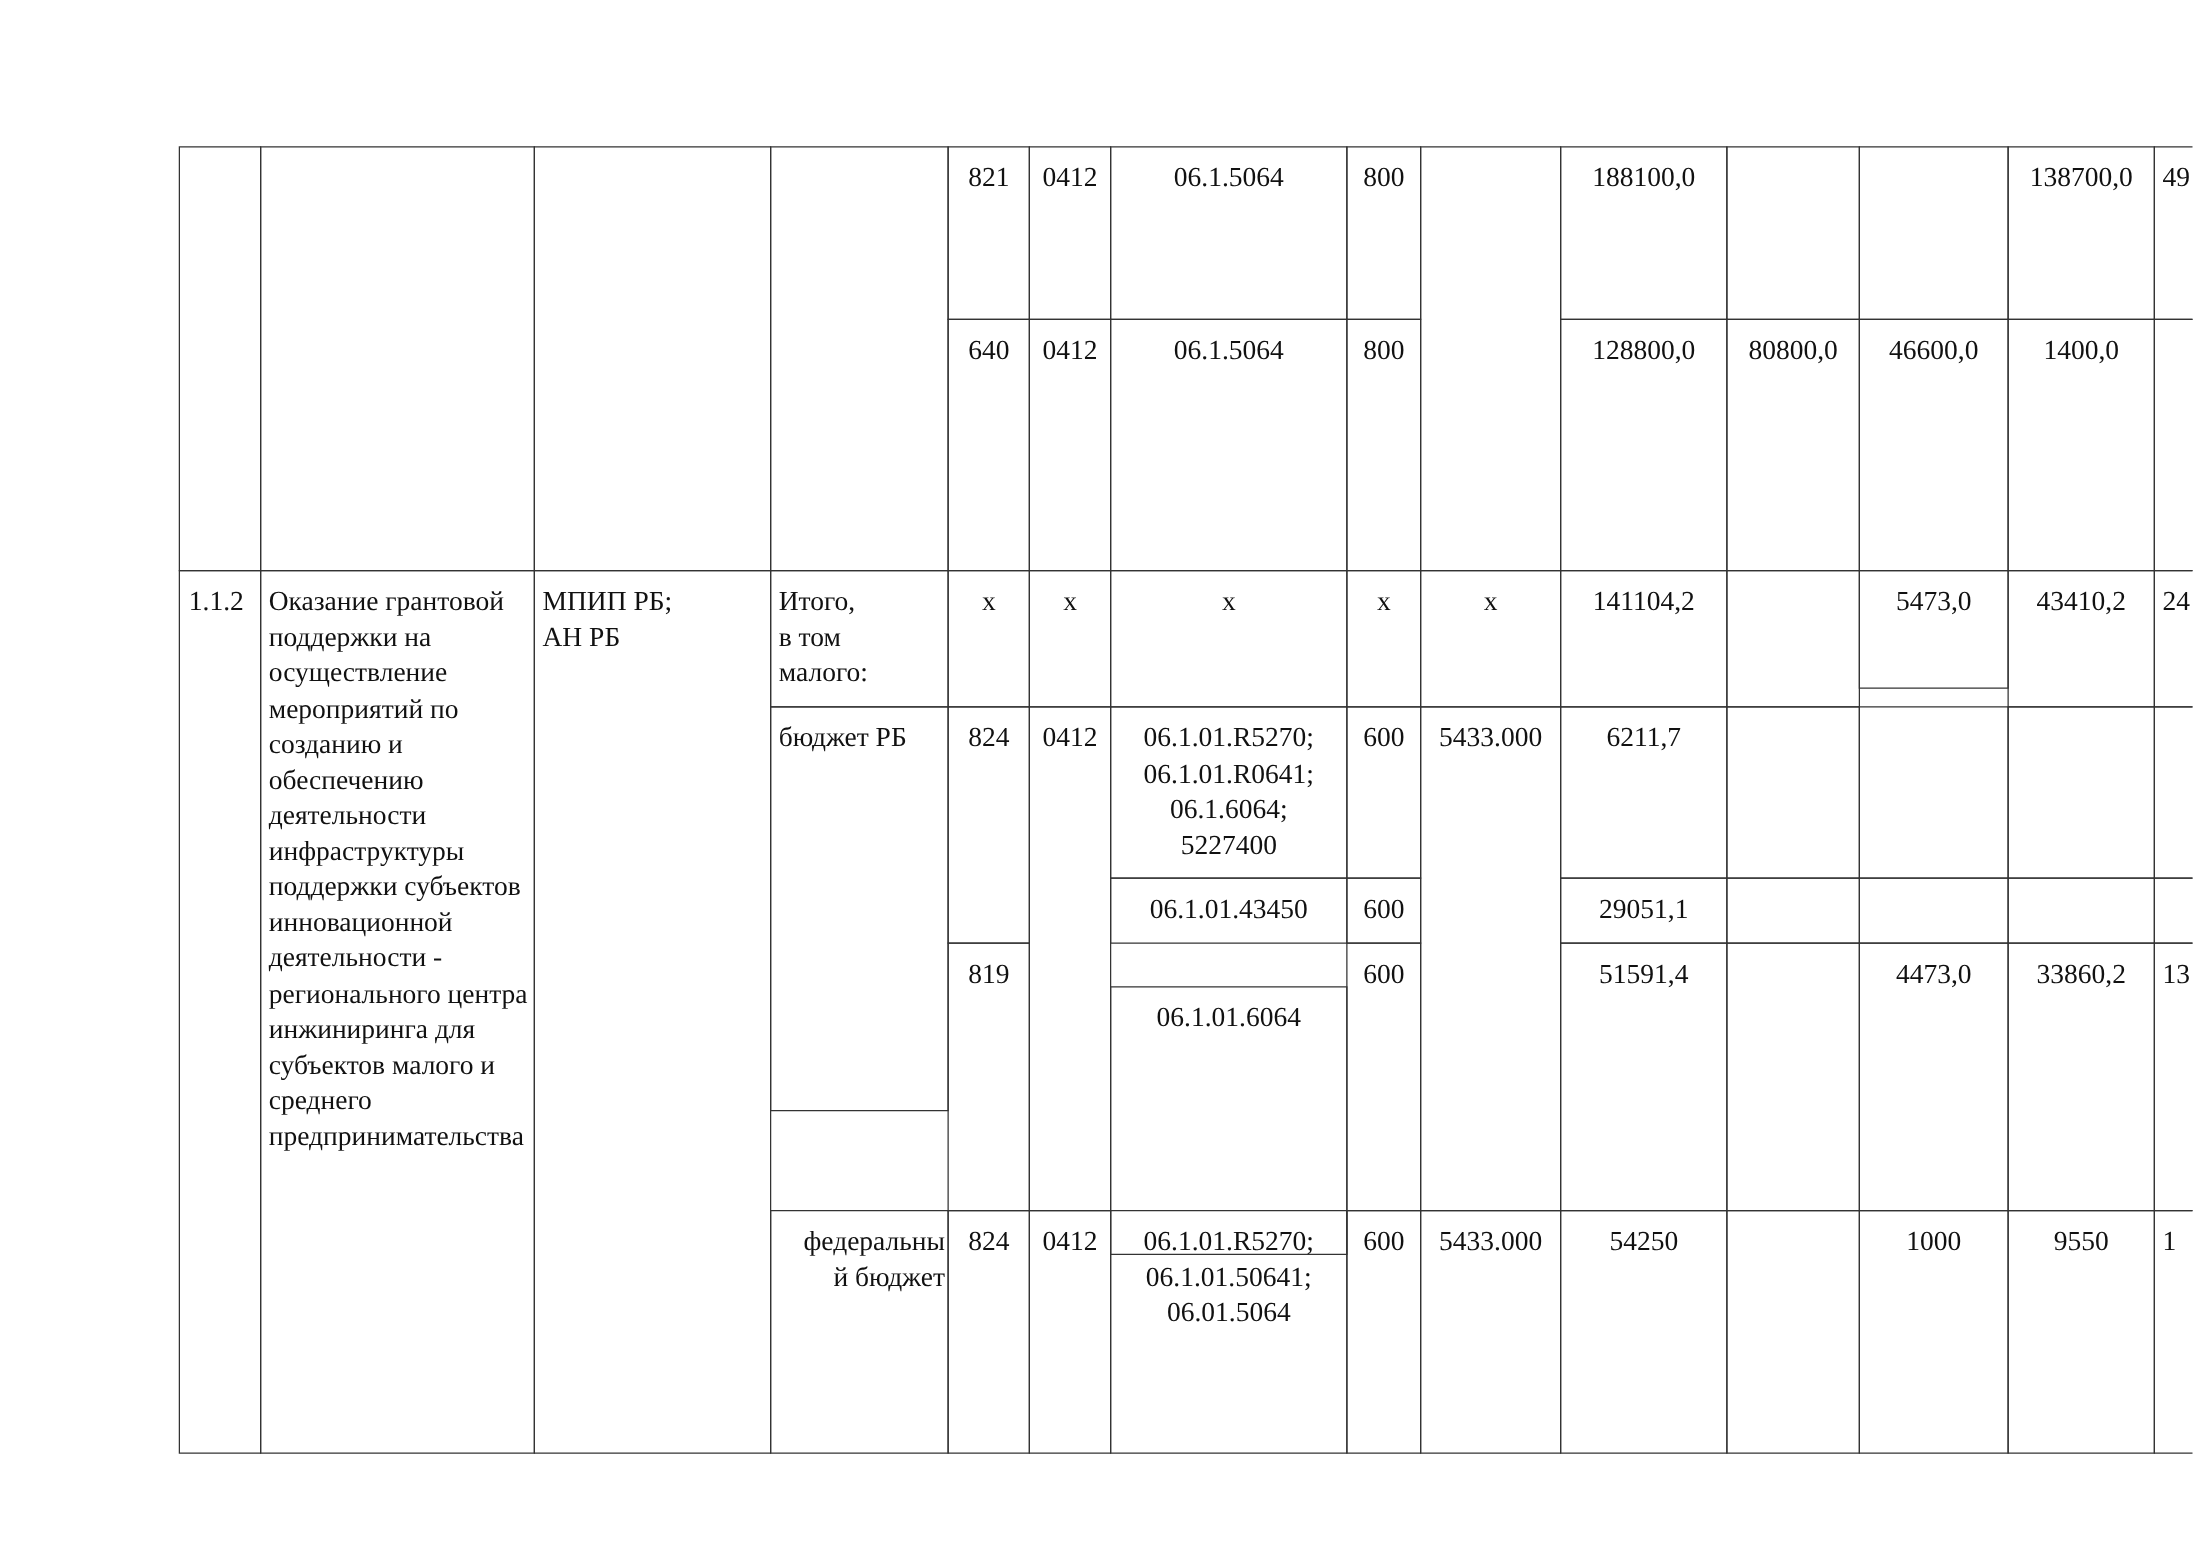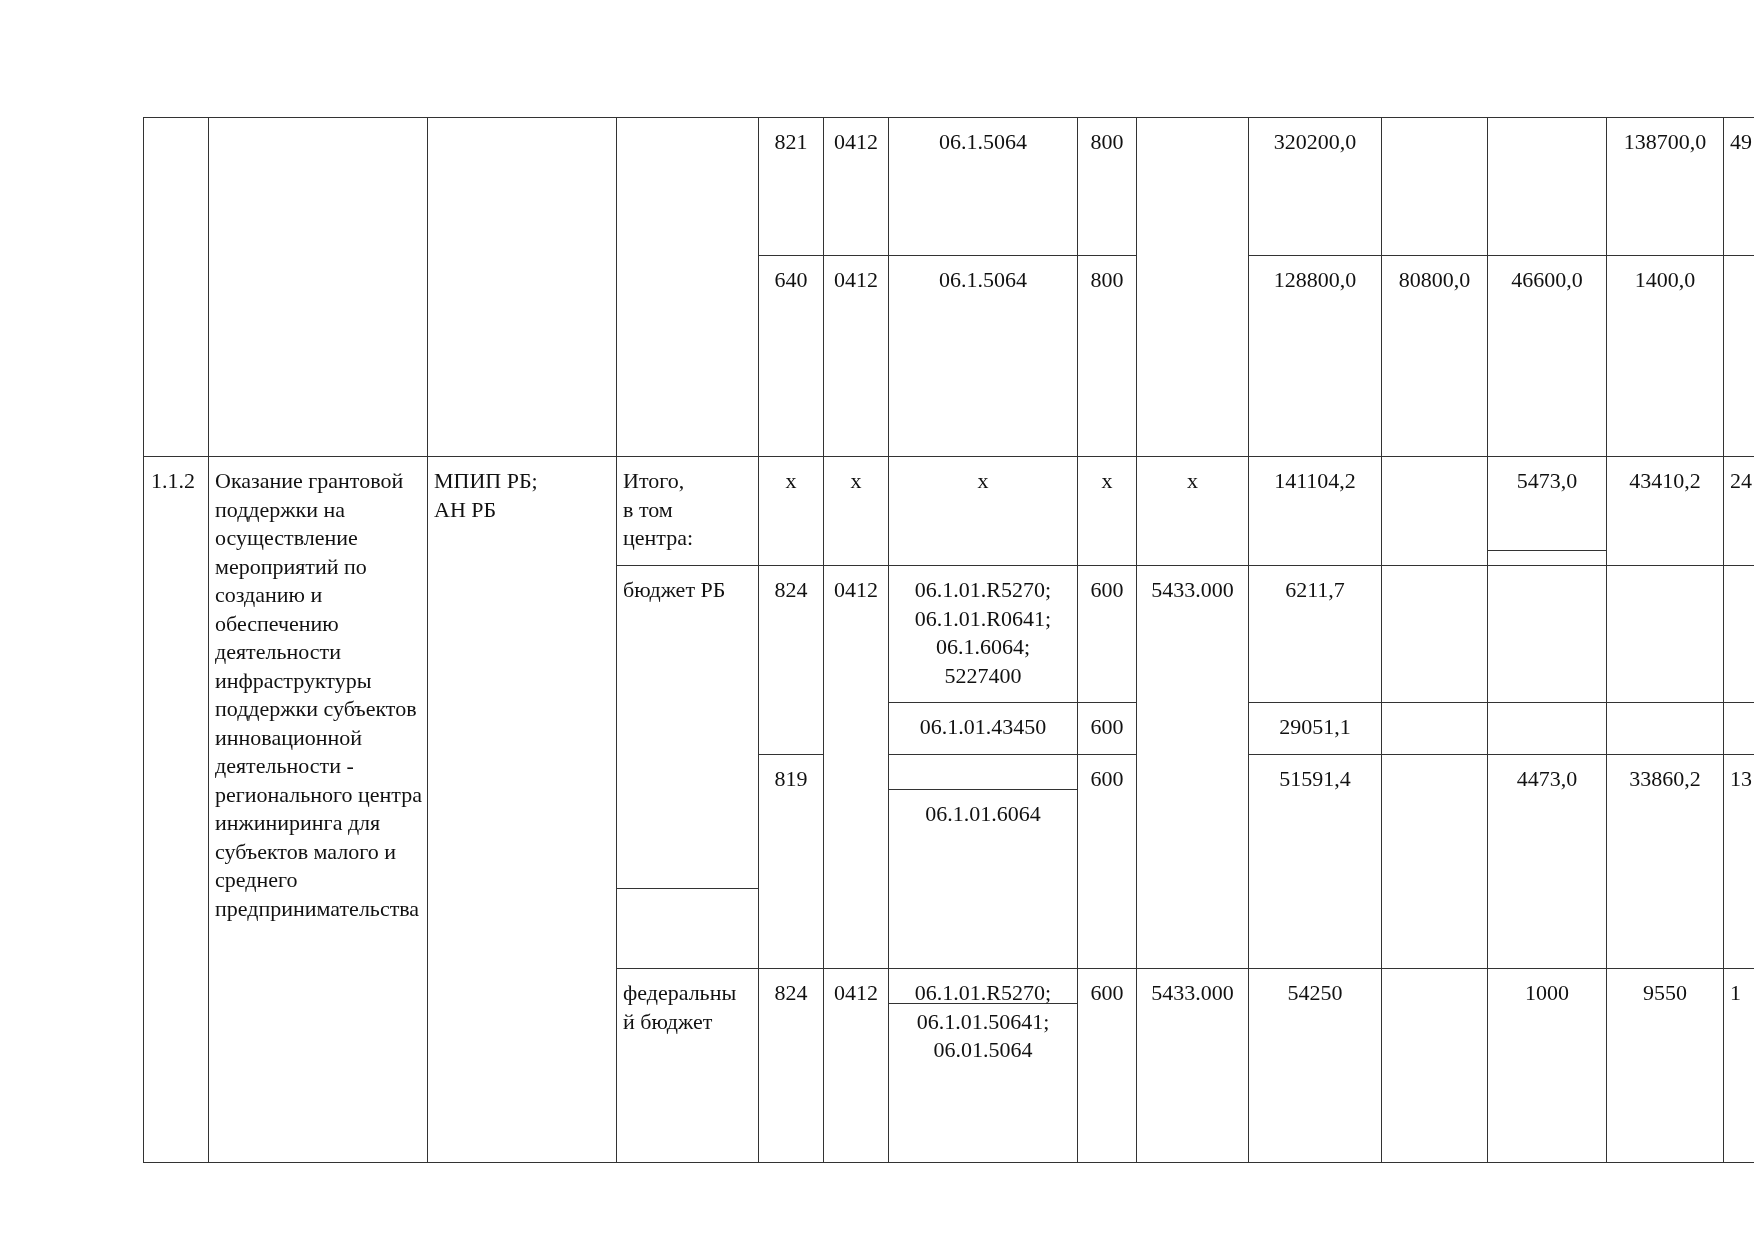--- a/index.html
+++ b/index.html
@@ -26,40 +26,40 @@
   <div class="cell c" style="left:888px;top:117px;width:190px;height:139px;">06.1.5064</div>
   <div class="cell c" style="left:1077px;top:117px;width:60px;height:139px;">800</div>
 
   <div class="cell c" style="left:758px;top:255px;width:66px;height:202px;">640</div>
   <div class="cell c" style="left:823px;top:255px;width:66px;height:202px;padding-left:2px;padding-right:2px;">0412</div>
   <div class="cell c" style="left:888px;top:255px;width:190px;height:202px;">06.1.5064</div>
   <div class="cell c" style="left:1077px;top:255px;width:60px;height:202px;">800</div>
 
   <div class="cell" style="left:1136px;top:117px;width:113px;height:340px;"></div>
 
-  <div class="cell c" style="left:1248px;top:117px;width:134px;height:139px;">320200,0</div>
+  <div class="cell c" style="left:1248px;top:117px;width:134px;height:139px;">188100,0</div>
   <div class="cell c" style="left:1381px;top:117px;width:107px;height:139px;"></div>
   <div class="cell c" style="left:1487px;top:117px;width:120px;height:139px;"></div>
   <div class="cell c" style="left:1606px;top:117px;width:118px;height:139px;padding-left:2px;padding-right:2px;">138700,0</div>
   <div class="cell l" style="left:1723px;top:117px;width:60px;height:139px;">49</div>
 
   <div class="cell c" style="left:1248px;top:255px;width:134px;height:202px;">128800,0</div>
   <div class="cell c" style="left:1381px;top:255px;width:107px;height:202px;padding-left:2px;padding-right:2px;">80800,0</div>
   <div class="cell c" style="left:1487px;top:255px;width:120px;height:202px;">46600,0</div>
   <div class="cell c" style="left:1606px;top:255px;width:118px;height:202px;">1400,0</div>
   <div class="cell l" style="left:1723px;top:255px;width:60px;height:202px;"></div>
 
   <div class="cell l" style="left:143px;top:456px;width:66px;height:707px;padding-left:7px;padding-right:2px;">1.1.2</div>
   <div class="cell l" style="left:427px;top:456px;width:190px;height:707px;">МПИП РБ;
 АН РБ</div>
   <div class="cell l" style="left:208px;top:456px;width:220px;height:707px;white-space:normal;padding-right:4px;">Оказание грантовой поддержки на осуществление мероприятий по созданию и обеспечению деятельности инфраструктуры поддержки субъектов инновационной деятельности - регионального центра инжиниринга для субъектов малого и среднего предпринимательства</div>
 
   <div class="cell l" style="left:616px;top:456px;width:143px;height:110px;">Итого,
 в том
-центра:</div>
+малого:</div>
   <div class="cell c" style="left:758px;top:456px;width:66px;height:110px;">x</div>
   <div class="cell c" style="left:823px;top:456px;width:66px;height:110px;">x</div>
   <div class="cell c" style="left:888px;top:456px;width:190px;height:110px;">x</div>
   <div class="cell c" style="left:1077px;top:456px;width:60px;height:110px;">x</div>
   <div class="cell c" style="left:1136px;top:456px;width:113px;height:110px;">x</div>
   <div class="cell c" style="left:1248px;top:456px;width:134px;height:110px;">141104,2</div>
   <div class="cell c" style="left:1381px;top:456px;width:107px;height:110px;"></div>
   <div class="cell c" style="left:1487px;top:456px;width:120px;height:95px;">5473,0</div>
   <div class="cell c" style="left:1606px;top:456px;width:118px;height:110px;">43410,2</div>
   <div class="cell l" style="left:1723px;top:456px;width:60px;height:110px;">24</div>
@@ -93,21 +93,21 @@
   <div class="cell c" style="left:1487px;top:702px;width:120px;height:53px;"></div>
   <div class="cell c" style="left:1606px;top:702px;width:118px;height:53px;"></div>
   <div class="cell l" style="left:1723px;top:702px;width:60px;height:53px;"></div>
 
   <div class="cell c" style="left:1248px;top:754px;width:134px;height:215px;">51591,4</div>
   <div class="cell c" style="left:1381px;top:754px;width:107px;height:215px;"></div>
   <div class="cell c" style="left:1487px;top:754px;width:120px;height:215px;">4473,0</div>
   <div class="cell c" style="left:1606px;top:754px;width:118px;height:215px;">33860,2</div>
   <div class="cell l" style="left:1723px;top:754px;width:60px;height:215px;">13</div>
 
-  <div class="cell l" style="left:616px;top:968px;width:143px;height:195px;padding-right:2px;">федеральны
+  <div class="cell l" style="left:616px;top:968px;width:143px;height:195px;padding-right:2px;text-align:right;">федеральны
 й бюджет</div>
   <div class="cell c" style="left:758px;top:968px;width:66px;height:195px;">824</div>
   <div class="cell c" style="left:823px;top:968px;width:66px;height:195px;padding-left:2px;padding-right:2px;">0412</div>
   <div class="cell c" style="left:888px;top:968px;width:190px;height:195px;">06.1.01.R5270;
 06.1.01.50641;
 06.01.5064</div>
   <div class="cell c" style="left:1077px;top:968px;width:60px;height:195px;">600</div>
   <div class="cell c" style="left:1136px;top:968px;width:113px;height:195px;padding-left:2px;padding-right:2px;">5433.000</div>
   <div class="cell c" style="left:1248px;top:968px;width:134px;height:195px;">54250</div>
   <div class="cell c" style="left:1381px;top:968px;width:107px;height:195px;"></div>

